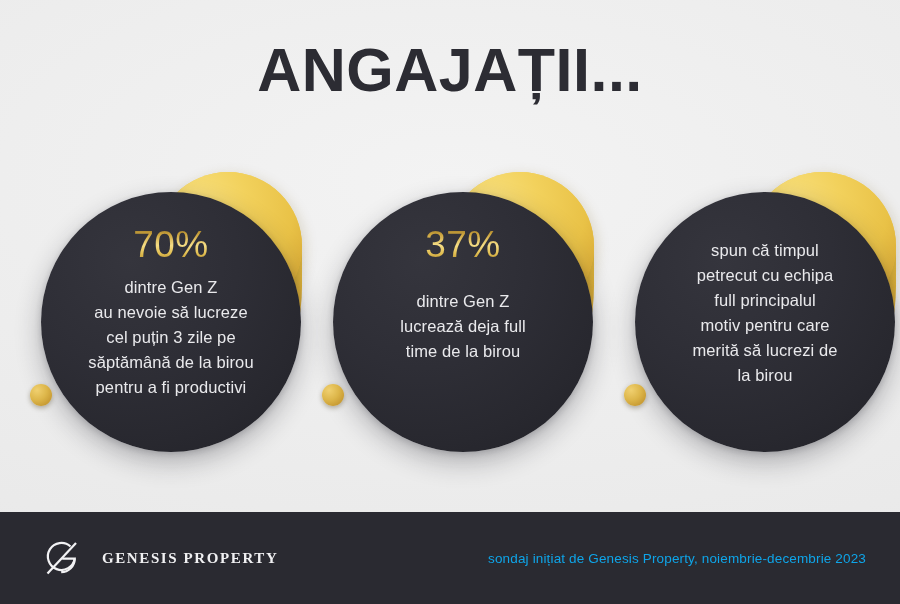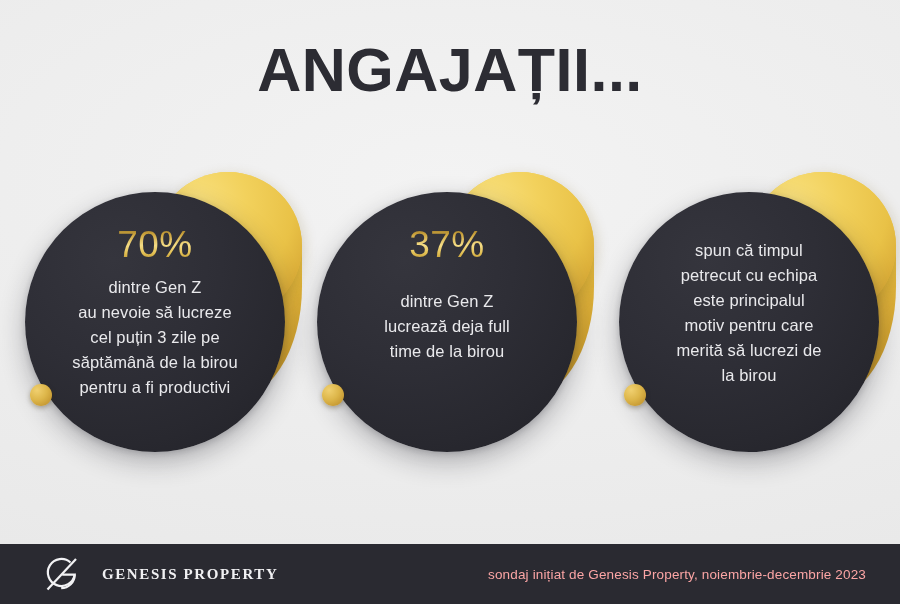--- a/index.html
+++ b/index.html
@@ -58,21 +58,21 @@
     width:148px; height:230px;
     border-radius:74px / 74px 74px 115px 115px;
     background:
       linear-gradient(160deg, #f3d465 0%, #eac64b 35%, #dcae37 65%, #c4911f 100%);
     z-index:0;
   }
 
   
   .dark-circle {
     position:absolute;
-    left:17px; top:20px;
+    left:33px; top:20px;
     width:260px; height:260px;
     border-radius:50%;
     background:
       radial-gradient(circle at 34% 26%, #35353d 0%, #2e2e36 42%, #28282f 72%, #212127 100%);
     box-shadow: 0 10px 26px rgba(30,30,40,0.30), 0 2px 6px rgba(30,30,40,0.18);
     z-index:2;
     display:flex;
     flex-direction:column;
     align-items:center;
     justify-content:flex-start;
@@ -114,40 +114,40 @@
     border-radius:50%;
     background:radial-gradient(circle at 32% 28%, #f0d070 0%, #ddb64a 45%, #c79a33 78%, #a87c22 100%);
     box-shadow:0 2px 5px rgba(60,45,10,0.35);
     z-index:3;
   }
 
   
   .footer {
     position:absolute;
     left:0; bottom:0;
-    width:900px; height:60px;
+    width:900px; height:92px;
     background:#2a2a31;
     display:flex;
     align-items:center;
     justify-content:space-between;
     padding:0 34px 0 36px;
   }
   .brand { display:flex; align-items:center; gap:14px; }
   .brand svg { display:block; }
   .brand-name {
     font-family:"Liberation Serif", serif;
     font-size:15px;
     font-weight:bold;
     letter-spacing:1.6px;
     color:#f0f0f2;
   }
   .credit {
     font-family:"Liberation Sans", sans-serif;
     font-size:13.5px;
-    color:#fca5a5;
+    color:#0ea5e9;
     letter-spacing:0.15px;
   }
 </style>
 </head>
 <body>
 
 <div id="page">
 
   <div class="title">ANGAJAȚII...</div>
 
@@ -179,21 +179,21 @@
       </div>
     </div>
 
     <div class="stat s2">
       <div class="gold-lobe"></div>
       <div class="gold-disc"></div>
       <div class="bead"></div>
       <div class="dark-circle">
         <div class="body-text">spun că timpul
 petrecut cu echipa
-este principalul
+full principalul
 motiv pentru care
 merită să lucrezi de
 la birou</div>
       </div>
     </div>
 
   </div>
 
   <div class="footer">
     <div class="brand">

